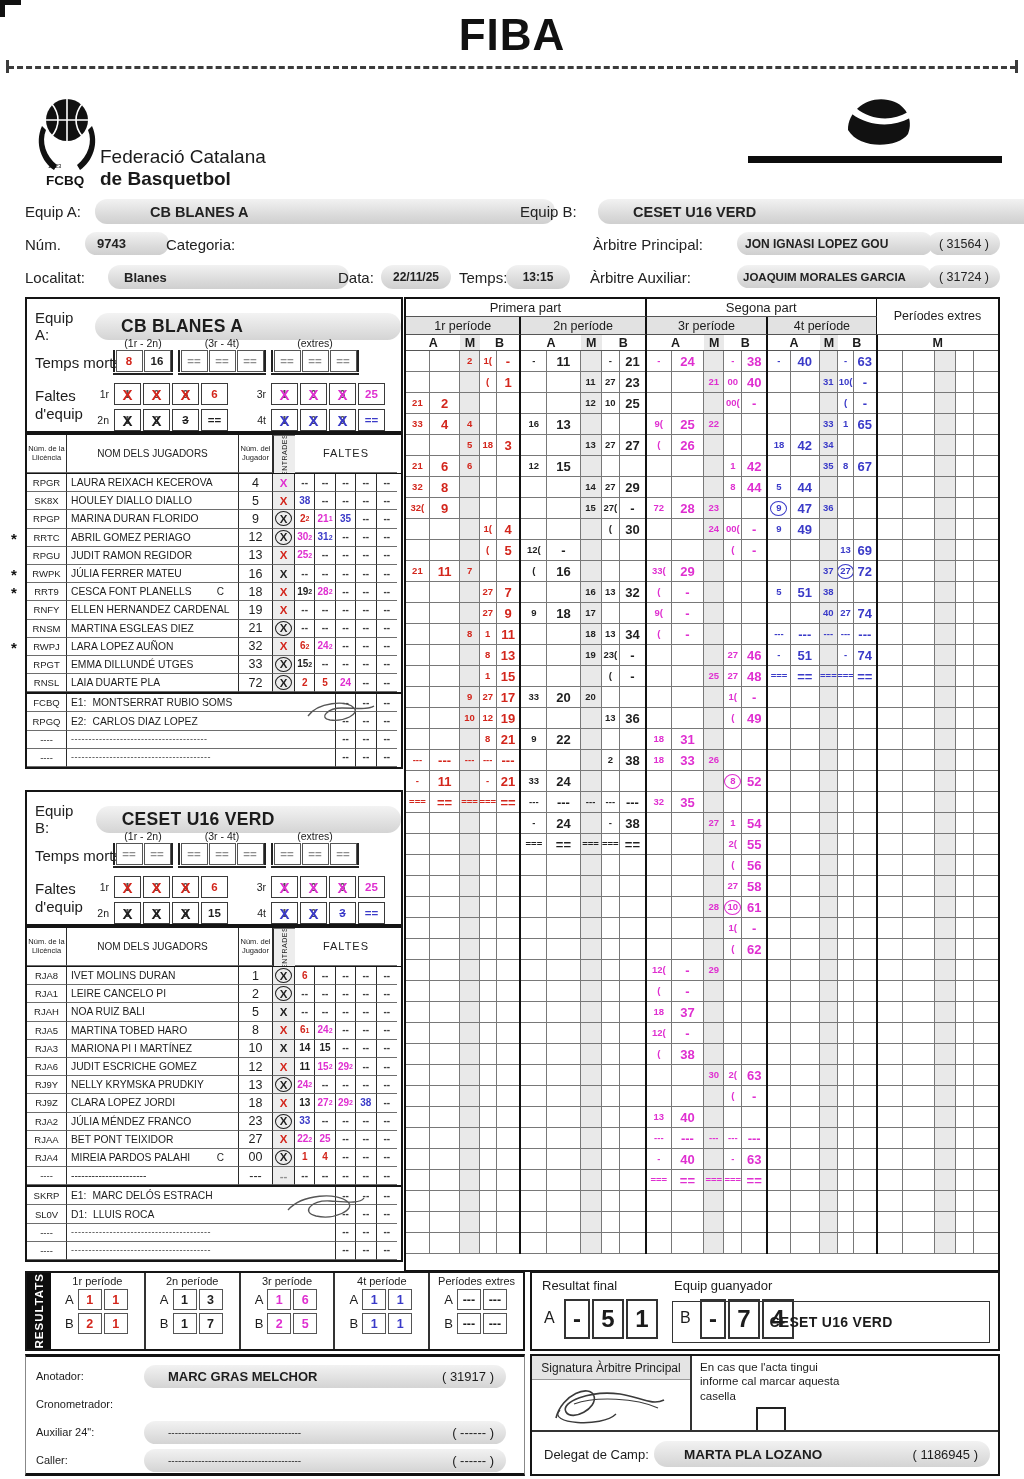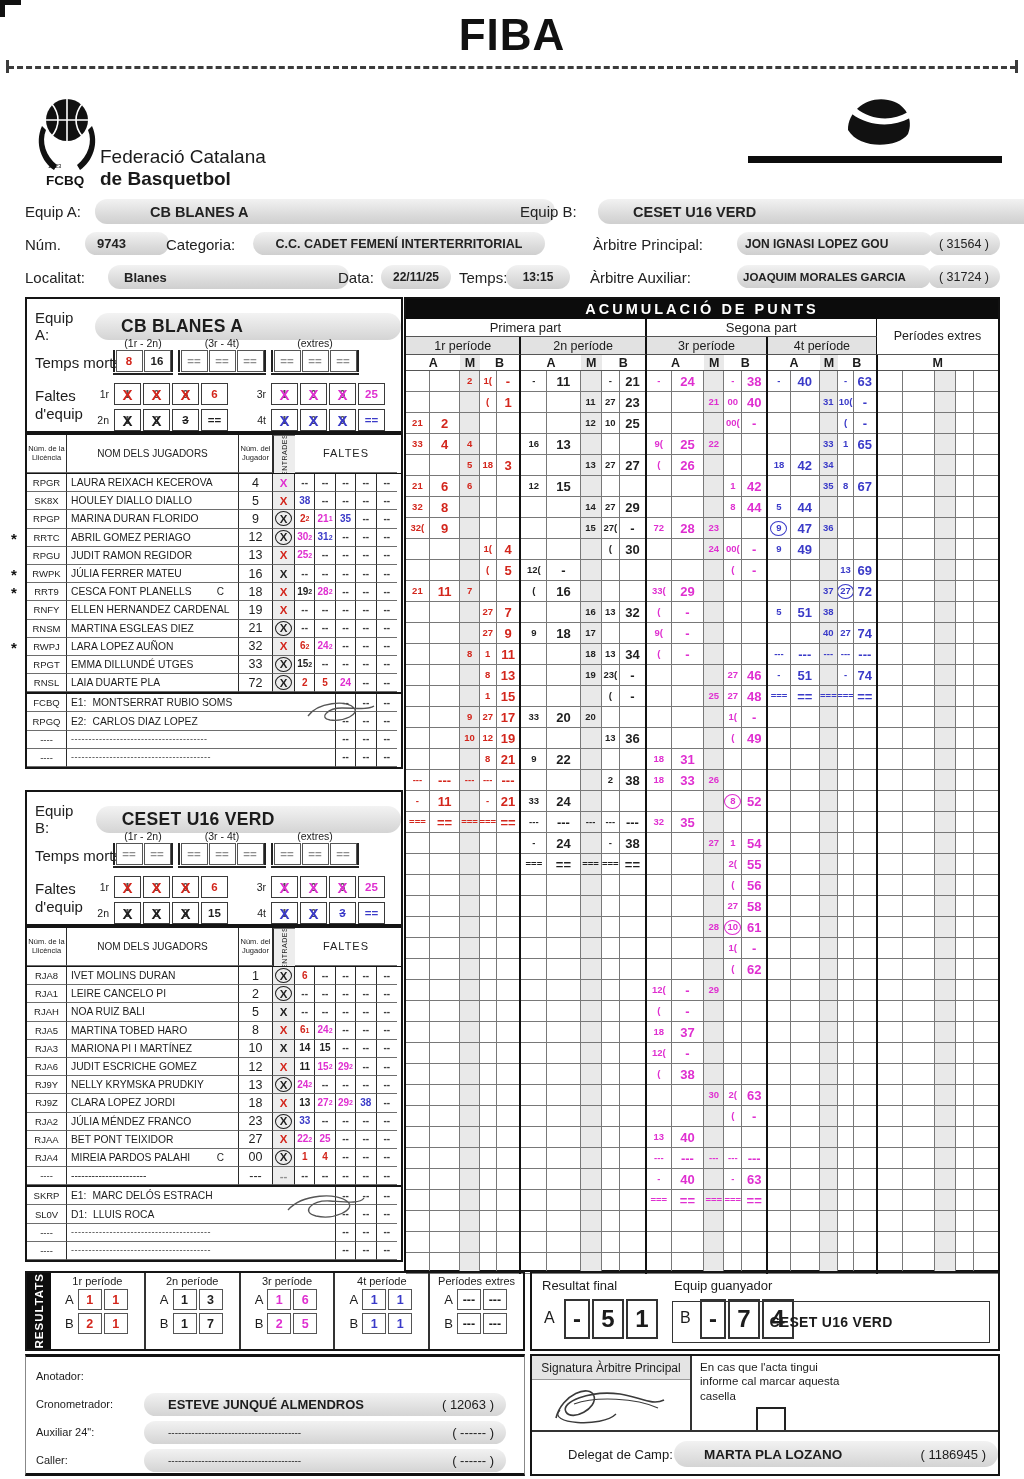--- a/index.html
+++ b/index.html
@@ -126,21 +126,21 @@
   .off-name.dash{font-size:10px;font-weight:400;color:#333;}
   .off-lic{padding-right:12px;font-size:13px;font-weight:400;}
   .sigbox{left:530px;top:1354px;width:470px;height:122px;border:2px solid #151515;box-sizing:border-box;}
   .sig-row{display:grid;grid-template-columns:160px 158px 148px;height:74px;border-bottom:2px solid #333;}
   .sig-cell{border-right:2px solid #333;position:relative;overflow:hidden;}
   .sig-cell:last-child{border-right:none;}
   .sig-head{height:23px;background:#e4e4e4;border-bottom:1px solid #999;display:flex;align-items:center;justify-content:center;
             font-size:12px;white-space:nowrap;}
   .sig-note{font-size:11.5px;line-height:1.25;padding:4px 6px 0 8px;}
   .sig-check{width:26px;height:26px;border:2px solid #222;margin:4px auto 0 auto;background:#fff;}
-  .deleg-row{display:flex;align-items:center;height:44px;margin-left:24px;}
+  .deleg-row{display:flex;align-items:center;height:44px;}
   .deleg-label{padding-left:12px;width:110px;font-size:13px;}
   .deleg-pill{width:336px;height:26px;border-radius:13px;background:linear-gradient(180deg,#f2f2f2,#d4d4d4);
               display:flex;align-items:center;justify-content:space-between;font-weight:700;}
   .deleg-name{padding-left:30px;font-size:13.5px;}
   .deleg-lic{padding-right:12px;font-size:13px;font-weight:400;}
   .sigsvg{position:absolute;}
 </style>
 </head>
 <body>
 
@@ -177,21 +177,20 @@
   </div>
 
   <div class="abs lbl" style="left:25px;top:203px;">Equip A:</div>
   <div class="abs pill" style="left:95px;top:199px;width:405px;height:25px;padding-left:55px;font-size:14.5px;">CB BLANES A</div>
   <div class="abs lbl" style="left:520px;top:203px;">Equip B:</div>
   <div class="abs pill" style="left:598px;top:199px;width:402px;height:25px;padding-left:35px;font-size:14.5px;">CESET U16 VERD</div>
 
   <div class="abs lbl" style="left:25px;top:236px;">Núm.</div>
   <div class="abs pill" style="left:85px;top:232px;width:72px;height:23px;padding-left:12px;font-size:13px;">9743</div>
   <div class="abs lbl" style="left:166px;top:236px;">Categoria:</div>
-  <div class="abs pill" style="left:253px;top:232px;width:292px;height:23px;justify-content:center;font-size:12.5px;">C.C. CADET FEMENÍ INTERTERRITORIAL</div>
   <div class="abs lbl" style="left:593px;top:236px;">Àrbitre Principal:</div>
   <div class="abs pill" style="left:737px;top:232px;width:188px;height:23px;padding-left:8px;font-size:12px;">JON IGNASI LOPEZ GOU</div>
   <div class="abs pill" style="left:928px;top:232px;width:72px;height:23px;justify-content:center;font-size:12.5px;font-weight:400;">(&nbsp;<span>31564</span>&nbsp;)</div>
 
   <div class="abs lbl" style="left:25px;top:269px;">Localitat:</div>
   <div class="abs pill" style="left:108px;top:265px;width:225px;height:24px;padding-left:16px;font-size:13px;">Blanes</div>
   <div class="abs lbl" style="left:338px;top:269px;">Data:</div>
   <div class="abs pill" style="left:381px;top:265px;width:70px;height:24px;justify-content:center;font-size:12px;">22/11/25</div>
   <div class="abs lbl" style="left:459px;top:269px;">Temps:</div>
   <div class="abs pill" style="left:506px;top:265px;width:64px;height:24px;justify-content:center;font-size:12px;">13:15</div>
@@ -1215,21 +1214,20 @@
         <div class="rc c-fal">
           <span style="color: rgb(60, 60, 60);">--</span>
         </div>
         <div class="rc c-fal">
           <span style="color: rgb(60, 60, 60);">--</span>
         </div>
       </div>
     </div>
 
   <div class="abs score-panel">
-    <div class="sc-title">ACUMULACIÓ DE PUNTS</div>
     <div class="sc-head" id="score-head">
         <div class="sc-partrow">
           <div class="sc-part" style="width: 242px;">Primera part</div>
           <div class="sc-part" style="width: 232px;">Segona part</div>
           <div class="sc-part" style="width: 121px; border-right: none;"></div>
         </div>
         <div class="sc-perrow">
           <div class="sc-per" style="width: 116px;">1r període</div>
           <div class="sc-per" style="width: 126px;">2n període</div>
           <div class="sc-per" style="width: 122px;">3r període</div>
@@ -3539,27 +3537,27 @@
         <div class="fin-cell">7</div>
         <div class="fin-cell">4</div>
       </div>
     <div class="guany-label">Equip guanyador</div>
     <div class="guany-box">CESET U16 VERD</div>
   </div>
 
   <div class="abs offbox" id="officials">
       <div class="off-row">
         <div class="off-label">Anotador:</div>
+        <div class="off-pill">
+          <span class="off-name">MARC GRAS MELCHOR</span>
+          <span class="off-lic">( 31917 )</span>
+        </div>
       </div>
       <div class="off-row">
         <div class="off-label">Cronometrador:</div>
-        <div class="off-pill">
-          <span class="off-name">ESTEVE JUNQUÉ ALMENDROS</span>
-          <span class="off-lic">( 12063 )</span>
-        </div>
       </div>
       <div class="off-row">
         <div class="off-label">Auxiliar 24":</div>
         <div class="off-pill">
           <span class="off-name dash">----------------------------------------</span>
           <span class="off-lic">( ------ )</span>
         </div>
       </div>
       <div class="off-row">
         <div class="off-label">Caller:</div>

